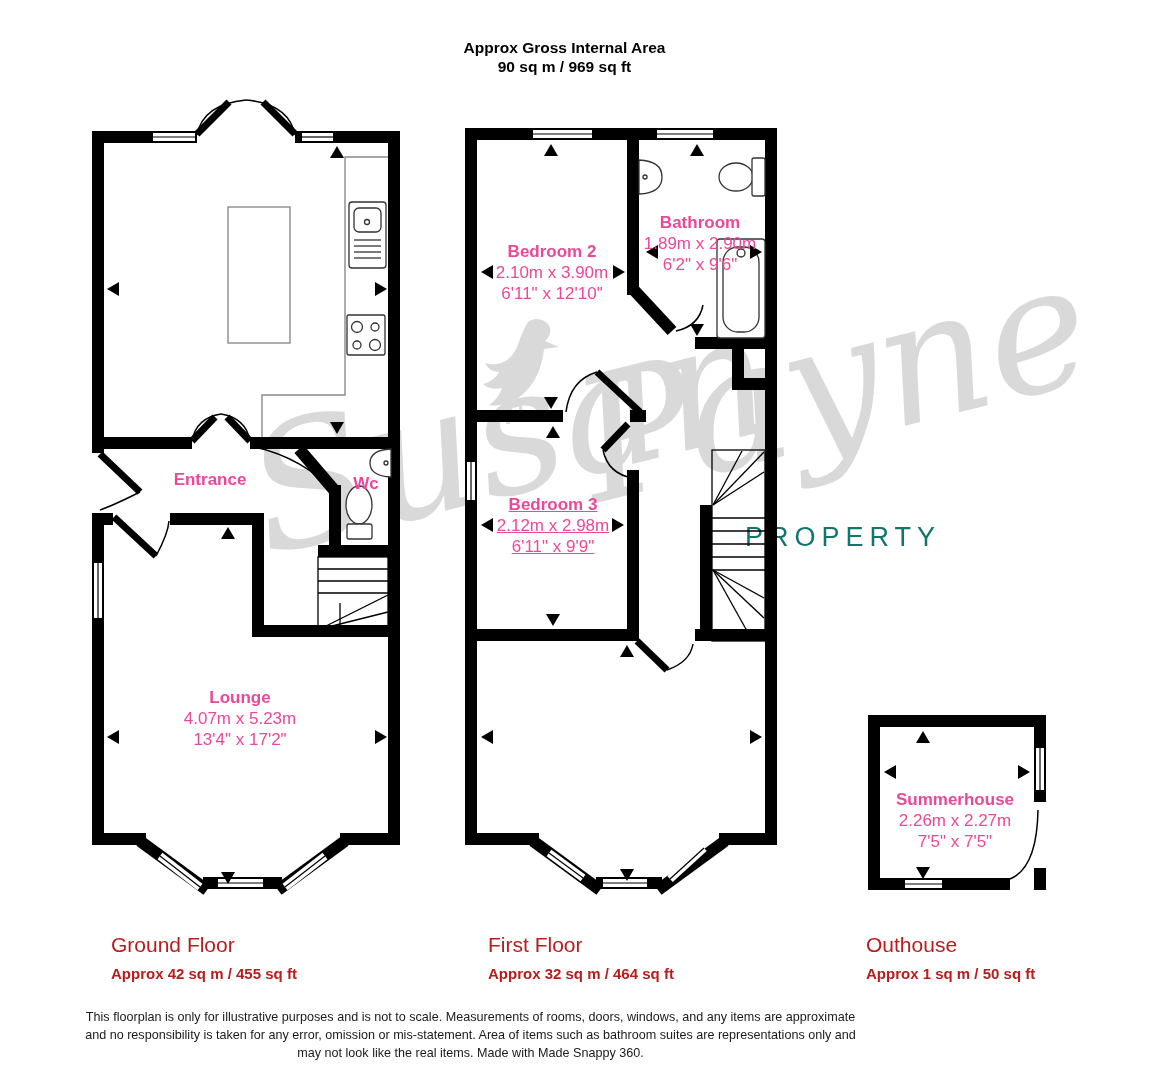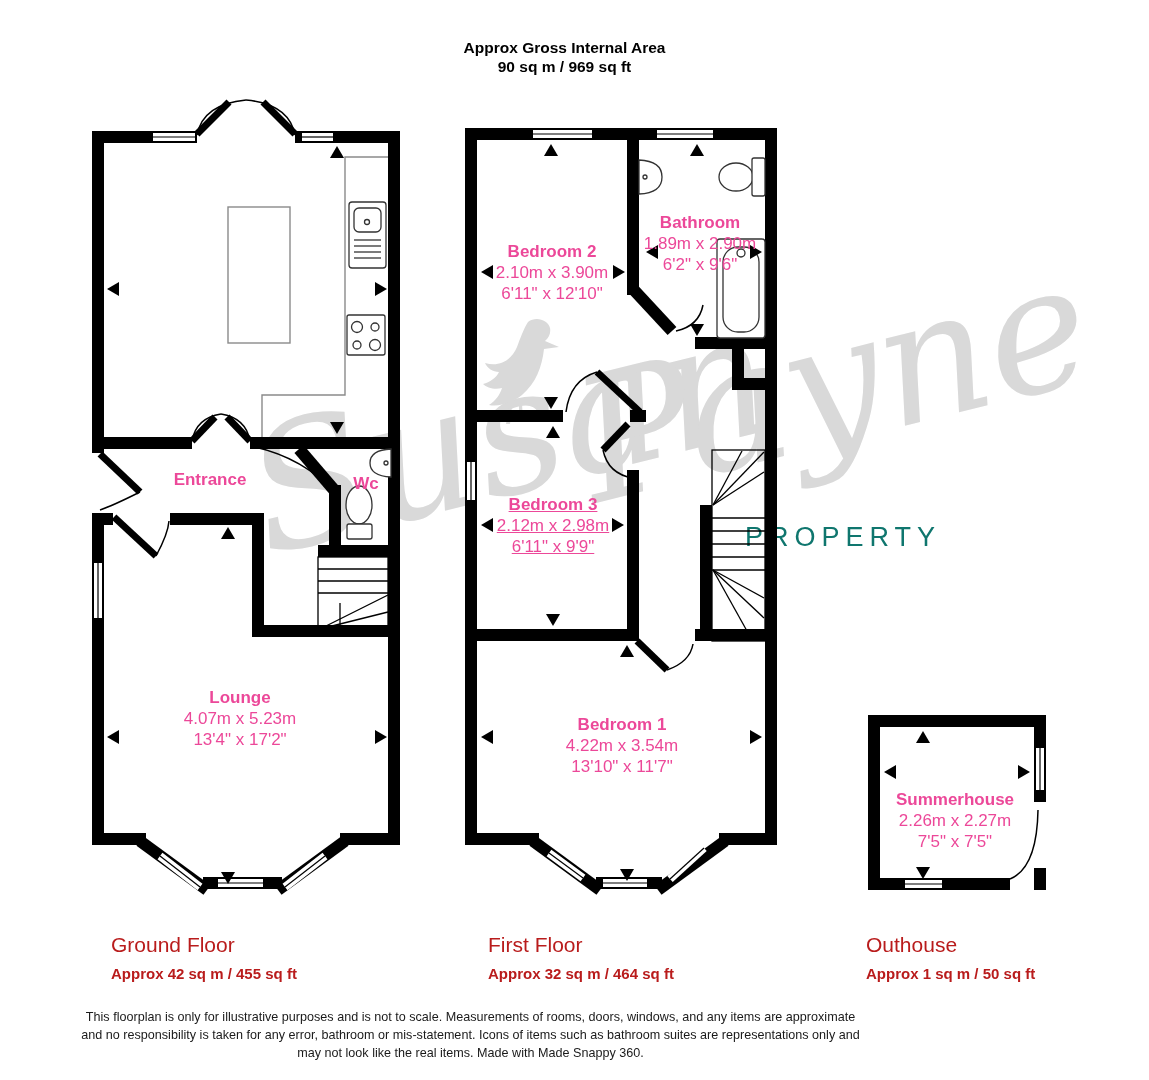--- a/index.html
+++ b/index.html
@@ -309,25 +309,20 @@
   <div class="lbl" style="left:700px;top:212px;">
     <div class="rn">Bathroom</div>
     <div class="rd">1.89m x 2.90m</div>
     <div class="rd">6'2" x 9'6"</div>
   </div>
   <div class="lbl" style="left:553px;top:494px;text-decoration:underline;">
     <div class="rn">Bedroom 3</div>
     <div class="rd">2.12m x 2.98m</div>
     <div class="rd">6'11" x 9'9"</div>
   </div>
-  <div class="lbl" style="left:622px;top:714px;">
-    <div class="rn">Bedroom 1</div>
-    <div class="rd">4.22m x 3.54m</div>
-    <div class="rd">13'10" x 11'7"</div>
-  </div>
   <div class="lbl" style="left:955px;top:789px;">
     <div class="rn">Summerhouse</div>
     <div class="rd">2.26m x 2.27m</div>
     <div class="rd">7'5" x 7'5"</div>
   </div>
 
   <div class="floor" style="left:93px;top:933px;">
     <div class="fl">Ground Floor</div>
     <div class="fa">Approx 42 sq m / 455 sq ft</div>
   </div>
@@ -335,17 +330,17 @@
     <div class="fl">First Floor</div>
     <div class="fa">Approx 32 sq m / 464 sq ft</div>
   </div>
   <div class="floor" style="left:848px;top:933px;">
     <div class="fl">Outhouse</div>
     <div class="fa">Approx 1 sq m / 50 sq ft</div>
   </div>
 
   <div class="disc">
     <div>This floorplan is only for illustrative purposes and is not to scale. Measurements of rooms, doors, windows, and any items are approximate</div>
-    <div>and no responsibility is taken for any error, bathroom or mis-statement. Icons of items such as bathroom suites are representations only and</div>
+    <div>and no responsibility is taken for any error, omission or mis-statement. Area of items such as bathroom suites are representations only and</div>
     <div>may not look like the real items. Made with Made Snappy 360.</div>
   </div>
 
 </div>
 
 </body></html>

